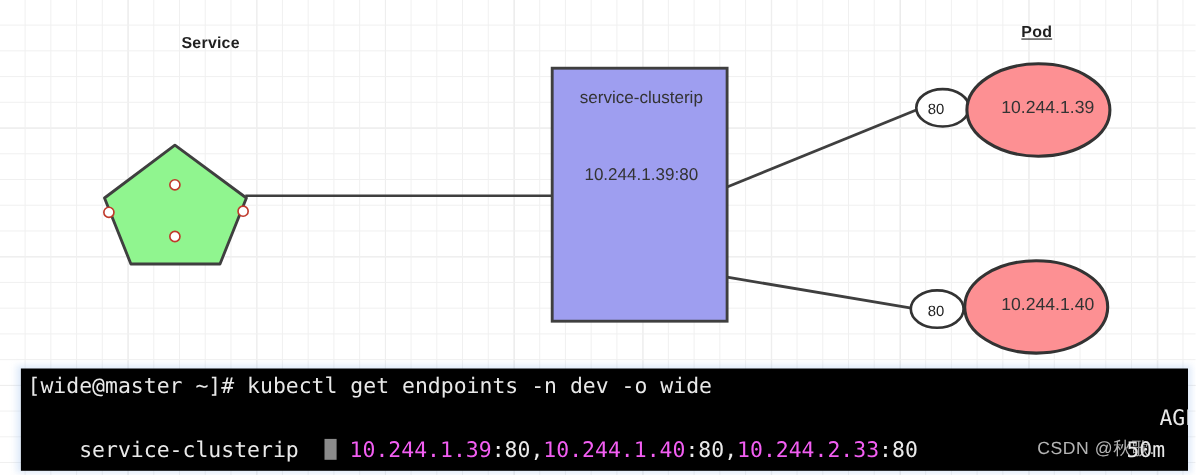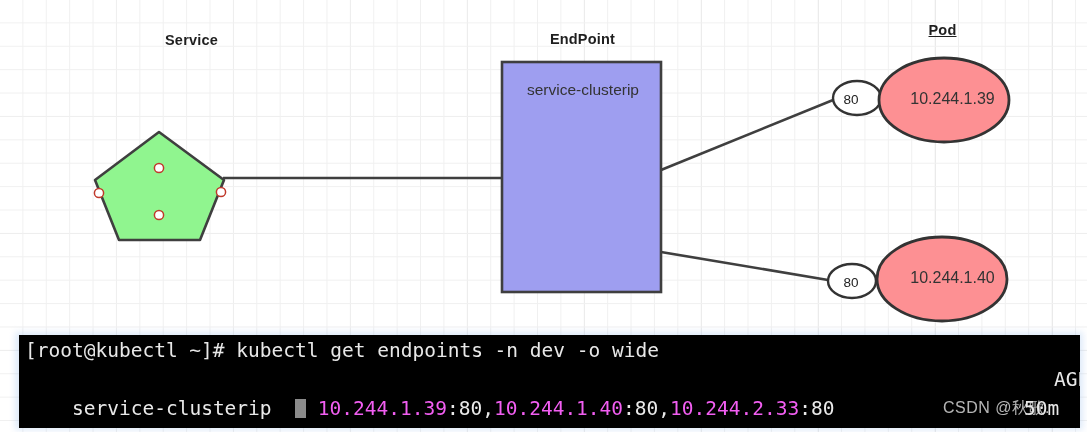--- a/index.html
+++ b/index.html
@@ -130,21 +130,20 @@
     letter-spacing: .5px;
     pointer-events: none;
   }
 </style>
 </head>
 <body>
 
 <div id="canvas">
 
   <div class="sec-title" id="title-service">Service</div>
-  <div class="sec-title" id="title-endpoint">EndPoint</div>
   <div class="sec-title" id="title-pod">Pod</div>
 
   <svg id="edges" viewBox="0 0 1087 432" xmlns="http://www.w3.org/2000/svg">
 
     <line x1="223" y1="178" x2="502" y2="178" stroke="#3f3f3f" stroke-width="2.4"></line>
 
     <line x1="661" y1="170" x2="838" y2="98" stroke="#3f3f3f" stroke-width="2.6"></line>
 
     <line x1="661" y1="252" x2="834" y2="281" stroke="#3f3f3f" stroke-width="2.6"></line>
   </svg>
@@ -164,32 +163,33 @@
 
     <ellipse cx="944" cy="100" rx="65" ry="42" fill="#fd9093" stroke="#333333" stroke-width="2.8"></ellipse>
 
     <ellipse cx="852" cy="281" rx="24" ry="17" fill="#ffffff" stroke="#333333" stroke-width="2.4"></ellipse>
 
     <ellipse cx="942" cy="279" rx="65" ry="42" fill="#fd9093" stroke="#333333" stroke-width="2.8"></ellipse>
   </svg>
 
 
   <div class="node-text" id="ep-name">service-clusterip</div>
+  <div class="node-text" id="ep-ip1">10.244.1.39:80</div>
 
   <div class="node-text" id="port1-label">80</div>
   <div class="node-text" id="pod1-label">10.244.1.39</div>
 
   <div class="node-text" id="port2-label">80</div>
   <div class="node-text" id="pod2-label">10.244.1.40</div>
 
   <div id="terminal-glow"></div>
 
   <div id="terminal">
 
-    <div class="term-line" id="term-line-1"><span>[root@kubectl ~]# </span><span>kubectl get endpoints -n dev -o wide</span></div>
+    <div class="term-line" id="term-line-1"><span>[wide@master ~]# </span><span>kubectl get endpoints -n dev -o wide</span></div>
 
 
     <div class="term-line" id="term-line-3"><span class="t-white">service-clusterip</span><span class="t-white">  </span><span class="t-cur"></span><span class="t-white"> </span><span class="t-mag">10.244.1.39</span><span class="t-white">:80,</span><span class="t-mag">10.244.1.40</span><span class="t-white">:80,</span><span class="t-mag">10.244.2.33</span><span class="t-white">:80</span></div>
 
     <div class="term-col-age" id="term-age-head">AGE</div>
     <div class="term-col-age" id="term-age-val">50m</div>
   </div>
 
   <div id="watermark">CSDN @秋歌.</div>
 

